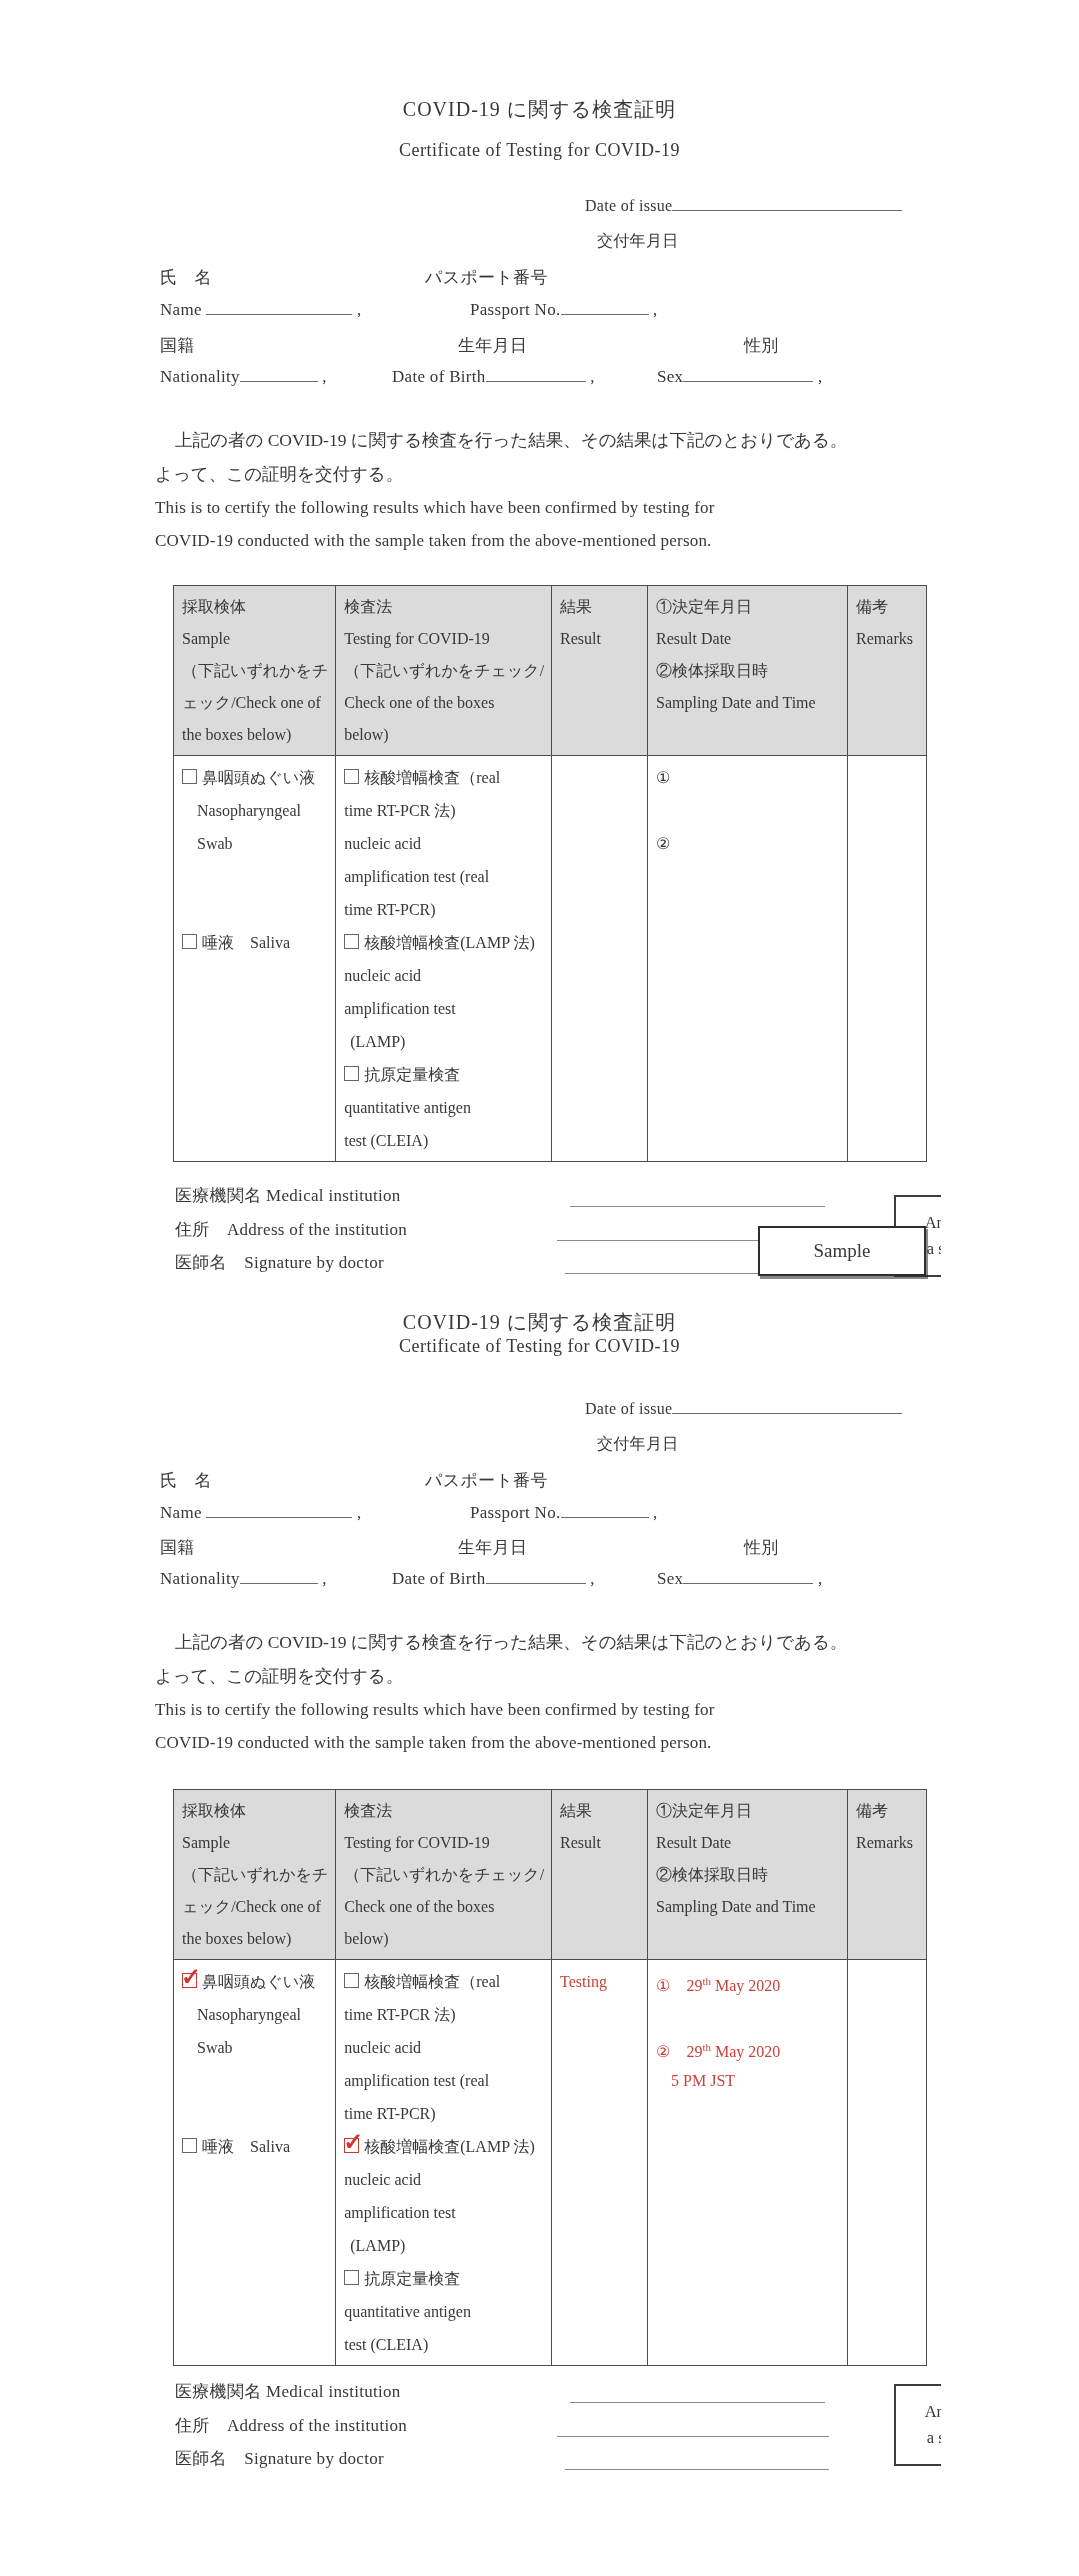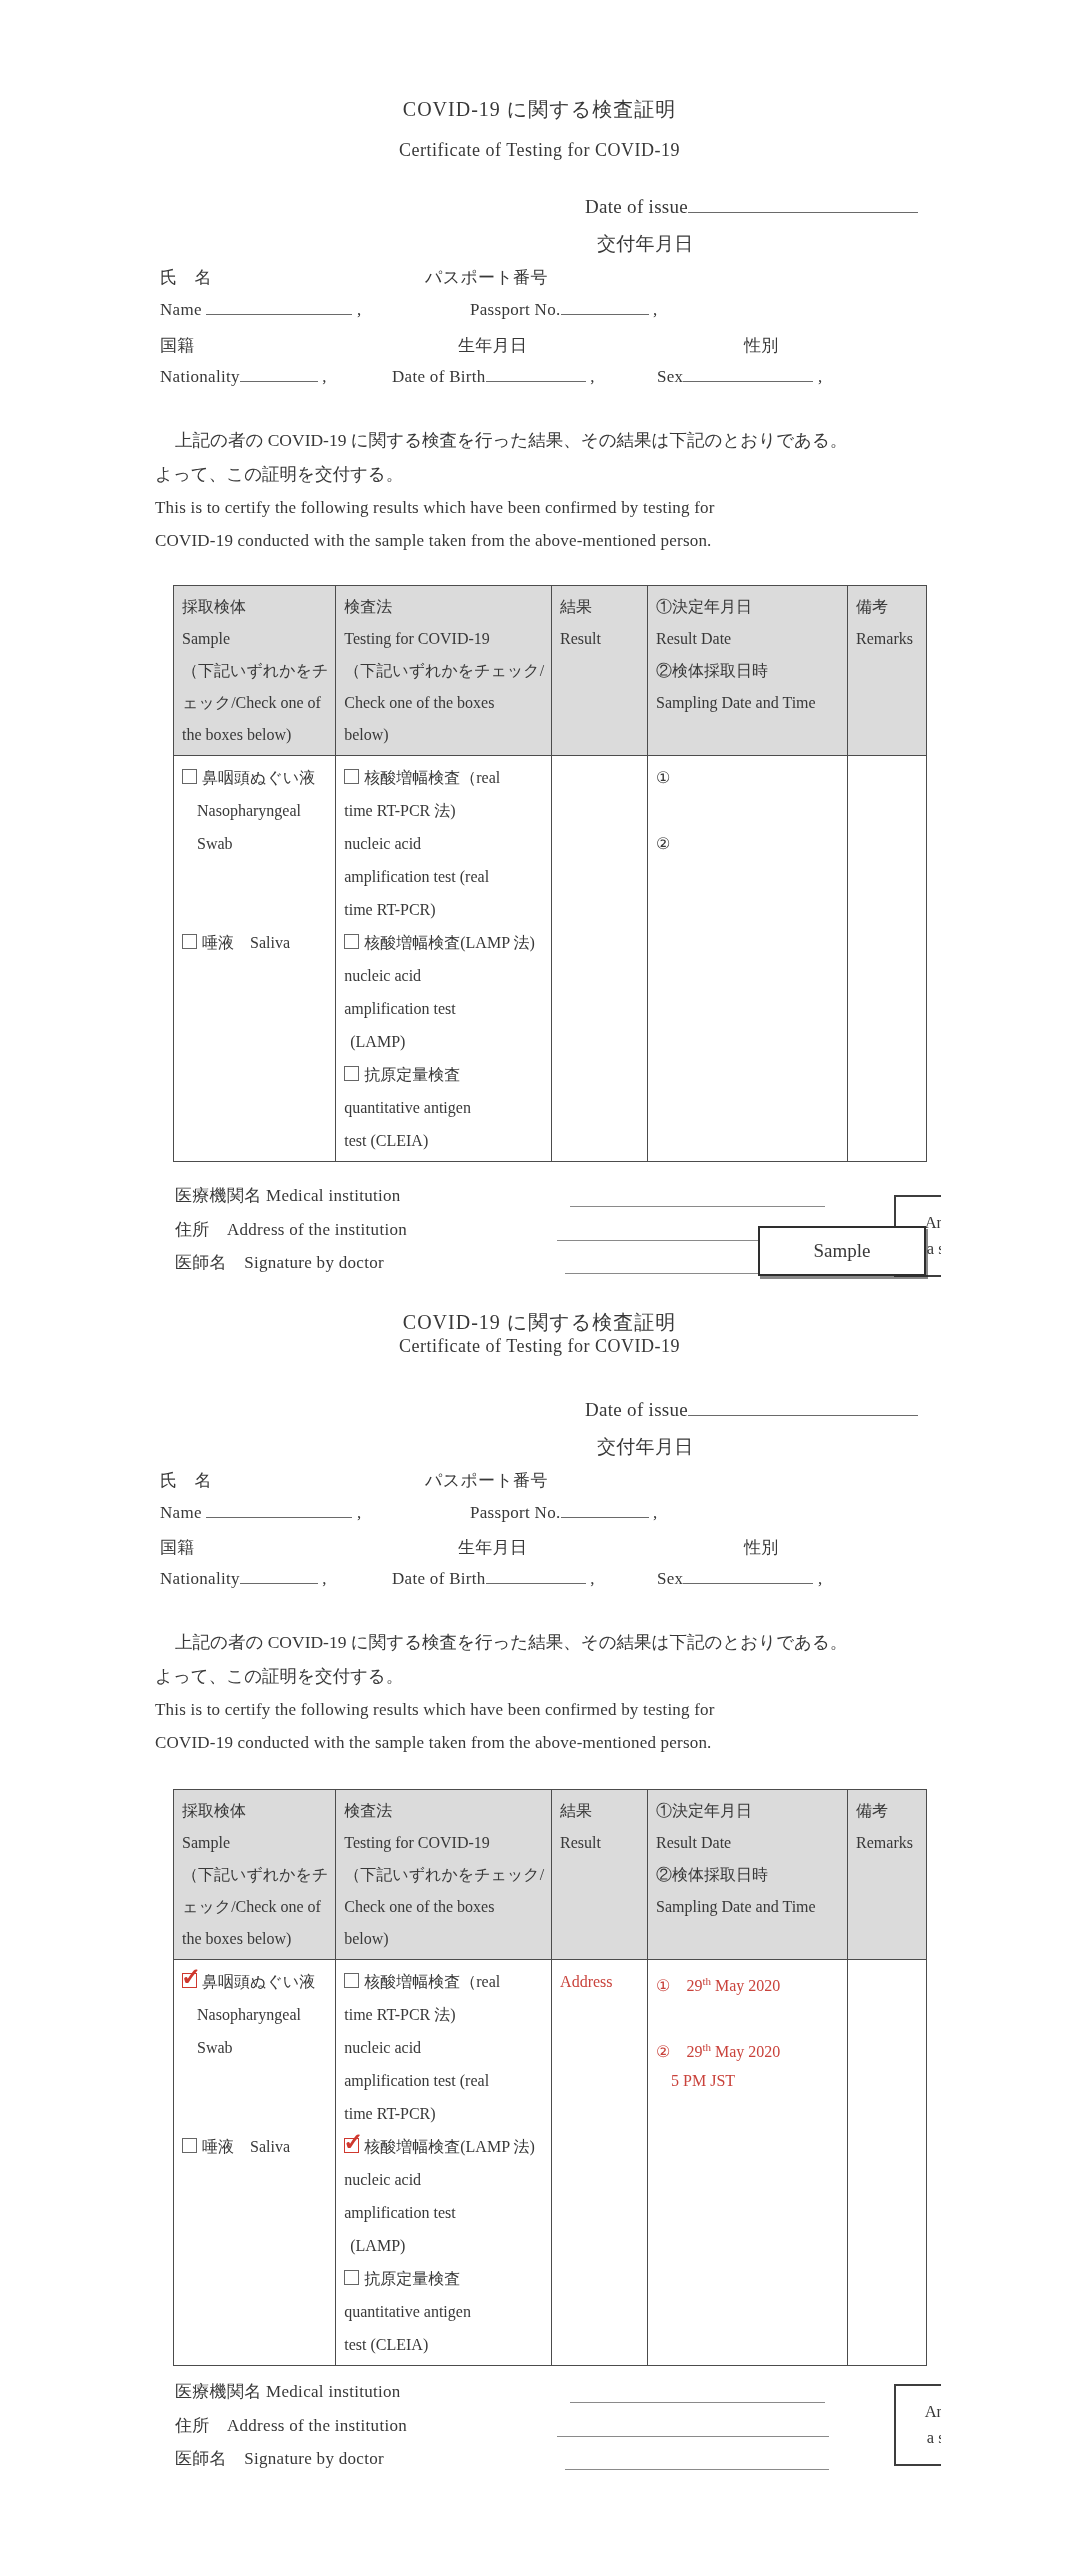--- a/index.html
+++ b/index.html
@@ -2,21 +2,21 @@
 <html><head>
 <meta charset="utf-8">
 <style>
   html,body{margin:0;padding:0;background:#ffffff;}
   body{width:1079px;height:2576px;font-family:"Liberation Serif","DejaVu Serif",serif;color:#383838;}
   .page{position:relative;width:941px;height:2576px;background:#fff;overflow:hidden;}
   .abs{position:absolute;}
   .ctr{width:1079px;text-align:center;}
   .title-jp{font-size:20px;letter-spacing:1px;}
   .title-en{font-size:18px;letter-spacing:0.5px;}
-  .txt{font-size:19px;letter-spacing:0.3px;white-space:nowrap;}
+  .txt{font-size:16px;letter-spacing:0.3px;white-space:nowrap;}
   .row{position:absolute;left:0;width:1079px;height:34px;}
   .row .pos{position:absolute;white-space:nowrap;font-size:17px;letter-spacing:0.3px;}
   .u{display:inline-block;height:14px;border-bottom:1px solid #6a6a6a;vertical-align:baseline;}
   .para{position:absolute;left:155px;width:799px;}
   .para .jp{font-size:17.5px;line-height:34px;white-space:nowrap;}
   .para .jp.indent1{text-indent:20px;}
   .para .en{font-size:17px;line-height:33px;letter-spacing:0.2px;white-space:nowrap;}
   table.cert-table{position:absolute;left:173px;border-collapse:collapse;table-layout:fixed;background:#fff;}
   table.cert-table td{border:1.5px solid #4c4c4c;vertical-align:top;font-size:16px;padding:5px 7px 4px 8px;overflow:hidden;}
   table.cert-table tr.thead td{background:#dbdbdb;height:152px;}
@@ -258,21 +258,21 @@
           <div class="line">time RT-PCR)</div>
           <div class="line"><span class="cb checked"></span><span>核酸増幅検査(LAMP 法)</span></div>
           <div class="line">nucleic acid</div>
           <div class="line">amplification test</div>
           <div class="line ind-s">(LAMP)</div>
           <div class="line"><span class="cb"></span><span>抗原定量検査</span></div>
           <div class="line">quantitative antigen</div>
           <div class="line">test (CLEIA)</div>
         </td>
         <td>
-          <div class="line red">Address</div>
+          <div class="line red">Testing</div>
         </td>
         <td>
           <div class="line red"><span>①</span><span class="datestr"><span>29</span><sup>th</sup> <span>May 2020</span></span></div>
           <div class="line"></div>
           <div class="line red"><span>②</span><span class="datestr"><span>29</span><sup>th</sup> <span>May 2020</span></span></div>
           <div class="line red ind">5 PM JST</div>
         </td>
         <td></td>
       </tr>
     </tbody>

